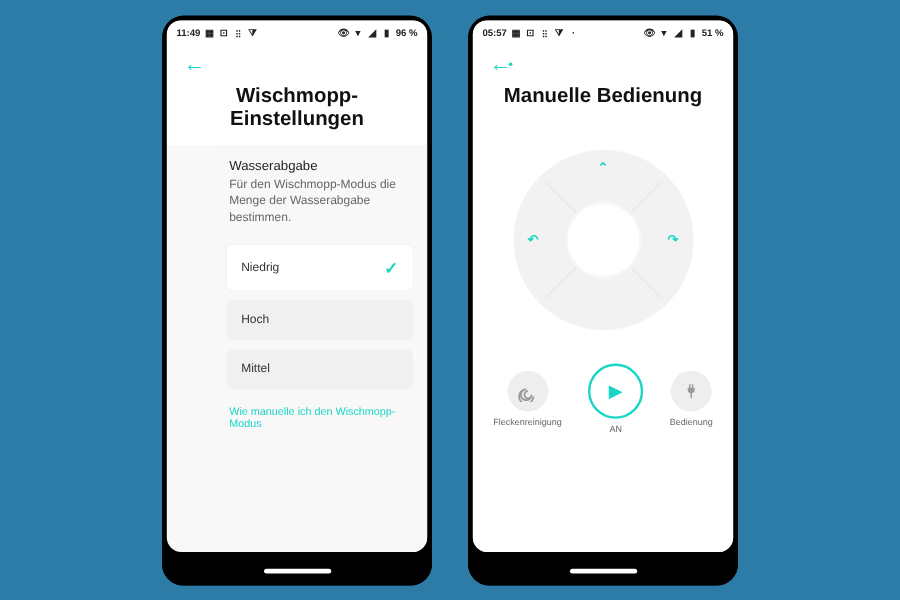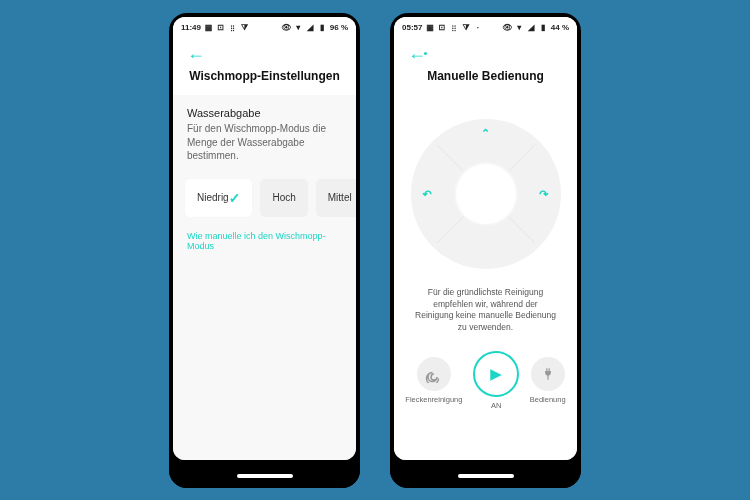--- a/index.html
+++ b/index.html
@@ -8,21 +8,21 @@
   width: 750px;
   height: 500px;
   background: #2d7ca8;
   display: flex;
   align-items: center;
   justify-content: center;
   gap: 30px;
   font-family: -apple-system, BlinkMacSystemFont, "Segoe UI", sans-serif;
 }
 .phone {
-  width: 191px;
+  width: 225px;
   height: 475px;
   background: #000;
   border-radius: 18px;
   overflow: hidden;
   position: relative;
   display: flex;
   flex-direction: column;
 }
 .screen {
   flex: 1;
@@ -50,21 +50,21 @@
 .app-header {
   padding: 6px 14px 0 14px;
   background: #fff;
 }
 .back-arrow {
   color: #1bd6c6;
   font-size: 18px;
   font-weight: bold;
 }
 .title {
-  font-size: 12px;
+  font-size: 17px;
   font-weight: 700;
   text-align: center;
   color: #111;
   padding: 6px 10px 12px 10px;
   background: #fff;
   line-height: 1.15;
 }
 .section {
   padding: 12px 14px 0 14px;
 }
@@ -75,20 +75,21 @@
 }
 .section-desc {
   font-size: 10px;
   color: #666;
   line-height: 1.35;
   margin-top: 3px;
 }
 .options {
   padding: 16px 12px 0 12px;
   display: flex;
+  flex-direction: column;
   gap: 8px;
 }
 .option {
   background: #fff;
   border-radius: 5px;
   padding: 11px 12px;
   font-size: 10px;
   color: #333;
   display: flex;
   justify-content: space-between;
@@ -200,21 +201,21 @@
   align-items: center;
   justify-content: center;
 }
 .nav-pill {
   width: 56px;
   height: 4px;
   background: #fff;
   border-radius: 3px;
 }
 .screen2 .app-content { background:#fff; flex:1; display:flex; flex-direction:column; }
-.screen1 .app-content { background:#f8f8f8; flex:1; display:flex; flex-direction:column; }
+.screen1 .app-content { background:#f8f8f8; flex:1; display:flex; flex-direction:column;margin-left:38px; }
 .badge-dot { width:3px;height:3px;border-radius:50%;background:#1bd6c6;display:inline-block;position:relative;top:-4px;left:-2px;}
 </style>
 </head>
 <body>
 
 <div class="phone">
   <div class="screen screen1">
     <div class="status-bar">
       <div class="status-left">
         <span>11:49</span>
@@ -273,42 +274,41 @@
         <span class="icon-box">⊡</span>
         <span class="icon-box">⁝⁝</span>
         <span class="icon-box">⧩</span>
         <span class="icon-box">·</span>
       </div>
       <div class="status-right">
         <span class="icon-box">👁</span>
         <span class="icon-box">▾</span>
         <span class="icon-box">◢</span>
         <span class="icon-box">▮</span>
-        <span>44 %</span>
+        <span>51 %</span>
       </div>
     </div>
 
     <div class="app-header">
       <span class="back-arrow">←</span><span class="badge-dot"></span>
     </div>
     <div class="title">Manuelle Bedienung</div>
 
     <div class="app-content">
       <div class="dpad-area">
         <div class="dpad">
           <div class="dpad-outer"></div>
           <div class="dpad-lines"></div>
           <div class="dpad-arrow arrow-up">⌃</div>
           <div class="dpad-arrow arrow-left">↶</div>
           <div class="dpad-arrow arrow-right">↷</div>
           <div class="dpad-inner"></div>
         </div>
       </div>
 
-      <div class="dpad-tip">Für die gründlichste Reinigung empfehlen wir, während der Reinigung keine manuelle Bedienung zu verwenden.</div>
 
       <div class="bottom-actions">
         <div class="action">
           <div class="action-circle">
             <svg width="18" height="18" viewBox="0 0 24 24" fill="none" stroke="#999" stroke-width="2">
                 <path d="M12 12 a4 4 0 1 0 4 4 a6 6 0 1 1 -6 -6 a8 8 0 1 0 8 8"></path>
               </svg>
           </div>
           <span class="action-label">Fleckenreinigung</span>
         </div>

